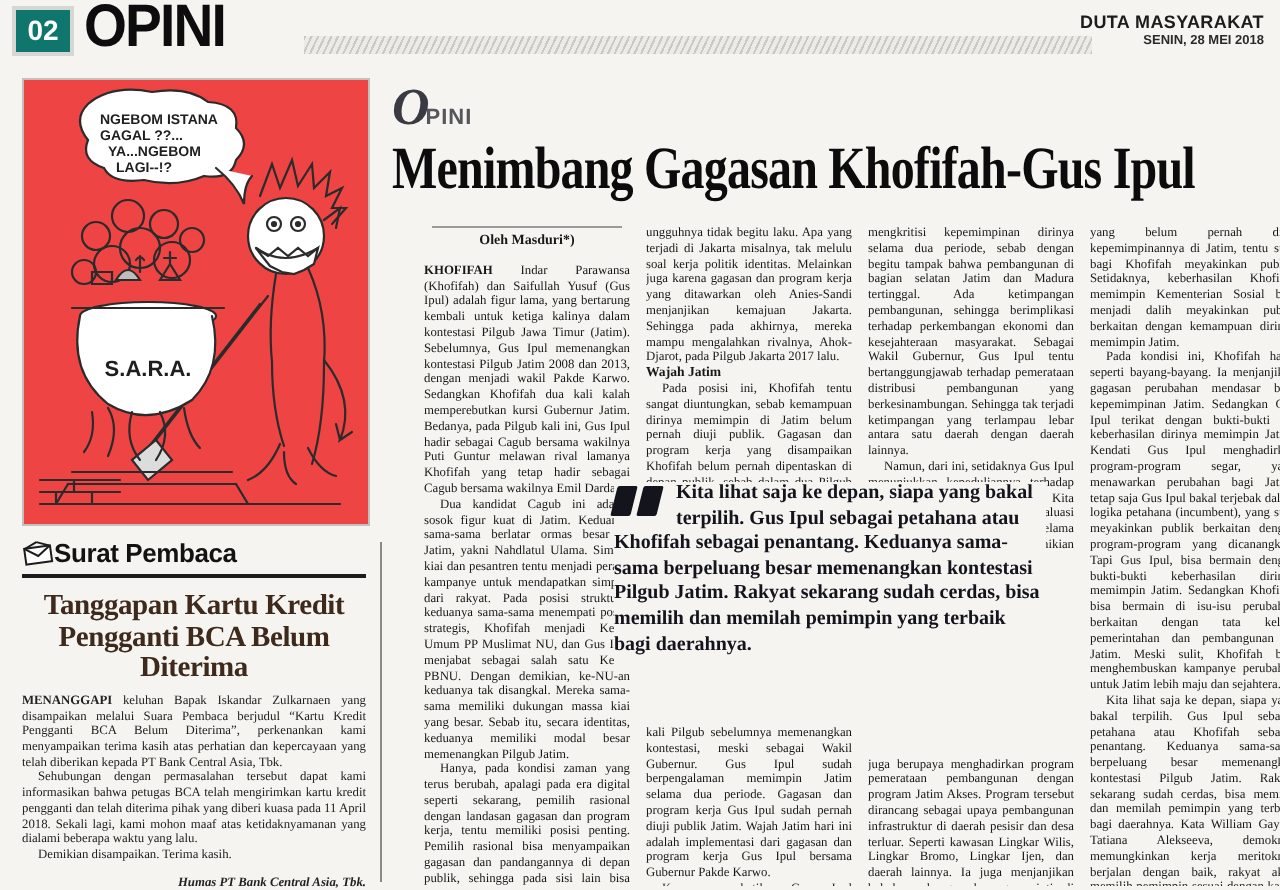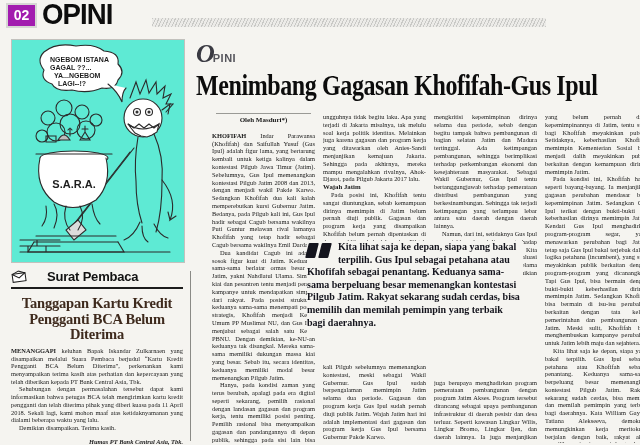--- a/index.html
+++ b/index.html
@@ -1,37 +1,37 @@
 <!DOCTYPE html>
 <html><head>
 <meta charset="utf-8">
 <style>
   html,body{margin:0;padding:0;}
   .page{position:relative;width:640px;height:445px;background:#f5f4f0;overflow:hidden;
         font-family:"Liberation Serif",serif;color:#1a1a1a;}
   
-  .pagenum{position:absolute;left:8px;top:5px;width:27px;height:21px;background:#a21caf;
+  .pagenum{position:absolute;left:8px;top:5px;width:27px;height:21px;background:#0f766e;
            color:#fff;font:bold 14px/21px "Liberation Sans",sans-serif;text-align:center;
            box-shadow:0 0 0 2px #d6d6d4;}
   .section-title{position:absolute;left:42px;top:-2px;font:900 30px/32px "Liberation Sans",sans-serif;
            color:#0d0d0d;letter-spacing:-1px;transform:scaleX(.92);transform-origin:left;}
   .hatch{position:absolute;left:152px;top:18px;width:394px;height:9px;
          background:repeating-linear-gradient(115deg,#c9c9c6 0 1px,#ecebe8 1px 3px);}
   .masthead{position:absolute;right:8px;top:6px;text-align:right;
             font-family:"Liberation Sans",sans-serif;}
   .masthead .mh-name{font-weight:900;font-size:9px;color:#1c1c1c;letter-spacing:.2px;}
   .masthead .mh-date{font-weight:bold;font-size:6.5px;color:#2a2a2a;margin-top:1px;}
   
-  .cartoon{position:absolute;left:11px;top:39px;width:172px;height:222px;background:#5eead4;
+  .cartoon{position:absolute;left:11px;top:39px;width:172px;height:222px;background:#ef4444;
            border:1px solid #c2c1bd;text-decoration:underline;}
   .cartoon svg{display:block;}
   
   .letters{position:absolute;left:11px;top:269px;width:172px;}
   .vrule{position:absolute;left:190px;top:271px;width:1px;height:170px;background:#8a8a86;}
-  .letters-head{display:flex;align-items:center;gap:20px;border-bottom:2px solid #1c1c1c;
+  .letters-head{display:flex;align-items:center;gap:0;border-bottom:2px solid #1c1c1c;
                 padding-bottom:3px;}
   .letters-head .lbl{font:900 13px "Liberation Sans",sans-serif;color:#121212;letter-spacing:-.2px;}
   .letters h2{margin:7px 0 4px 0;text-align:center;font:bold 14.5px/1.08 "Liberation Serif",serif;
               color:#3e2a1d;letter-spacing:-.2px;}
   .letters .body{font-size:6.4px;line-height:7.7px;text-align:justify;color:#222;}
   .letters .body p{margin:0;}
   .letters .body p.ind{text-indent:8px;}
   .letters .sig{margin-top:6px;text-align:right;font-style:italic;font-weight:bold;
                 font-size:6.4px;color:#222;}
   b.lead{font-weight:bold;}
@@ -61,20 +61,24 @@
       border-radius:1px;margin-right:3px;}
 </style>
 </head>
 <body>
 
 <div class="page">
 
   <div class="pagenum">02</div>
   <div class="section-title">OPINI</div>
   <div class="hatch"></div>
+  <div class="masthead">
+    <div class="mh-name">DUTA MASYARAKAT</div>
+    <div class="mh-date">SENIN, 28 MEI 2018</div>
+  </div>
 
   <div class="cartoon">
     <svg width="170" height="220" viewBox="0 0 170 220">
       <g fill="none" stroke="#2b2b2b" stroke-width="1.1" stroke-linecap="round">
 
         <path d="M32,12 q-8,8 0,18 q-4,10 8,14 q4,8 20,6 q16,4 30,-2 q14,2 16,-8 q8,-8 0,-16 q2,-12 -14,-13 q-10,-8 -28,-5 q-20,-4 -32,6 z" fill="#fff"></path>
         <path d="M96,44 q10,8 14,18 q0,-10 4,-14" fill="#fff"></path>
 
         <path d="M118,58 l6,-16 4,12 6,-14 3,13 7,-11 1,12 8,-8 -2,12 8,-4 -5,10 7,0 -7,8"></path>
         <circle cx="131" cy="78" r="19" fill="#fff"></circle>

